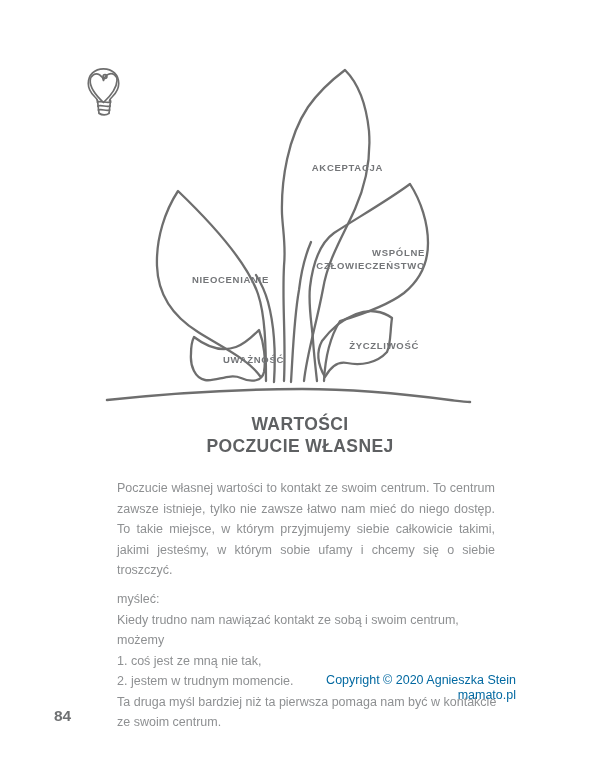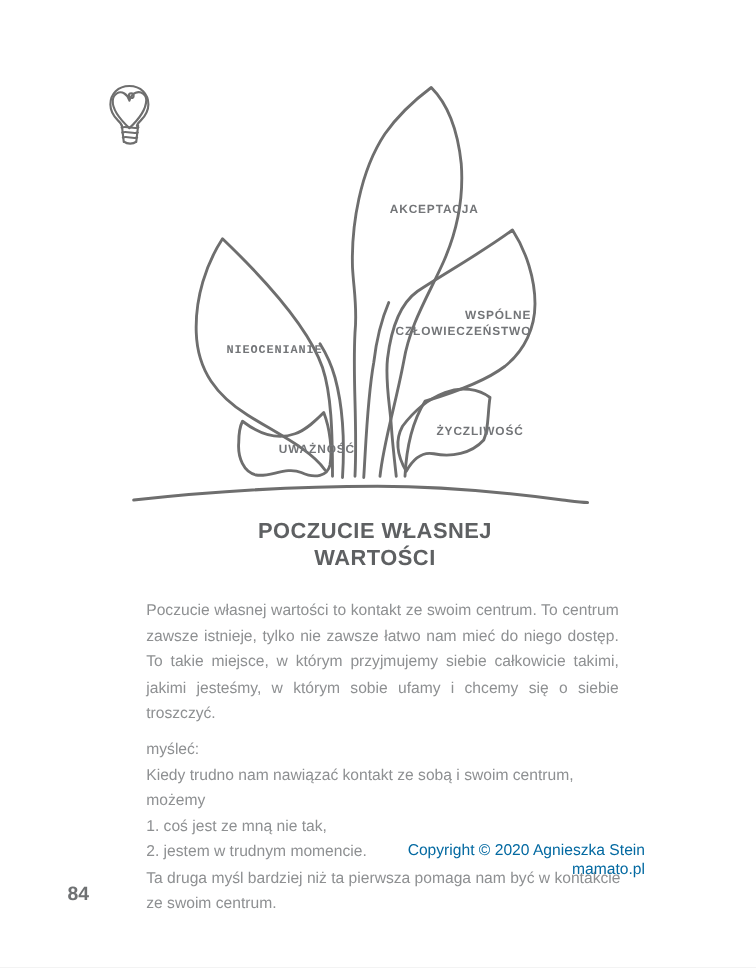--- a/index.html
+++ b/index.html
@@ -107,29 +107,29 @@
     </g>
   </svg>
 
   <div class="leaf-label" style="left:263px; top:161px; width:120px;">AKCEPTACJA</div>
 
   <div class="leaf-label wrap2" style="left:285px; top:246px; width:140px;">
     <div>WSPÓLNE</div>
     <div>CZŁOWIECZEŃSTWO</div>
   </div>
 
-  <div class="leaf-label" style="left:138px; top:273px; width:120px;font-family:Liberation Mono, monospace;">NIEOCENIANIE</div>
+  <div class="leaf-label" style="left:149px; top:273px; width:120px;">NIEOCENIANIE</div>
 
   <div class="leaf-label" style="left:164px; top:353px; width:120px;">UWAŻNOŚĆ</div>
 
   <div class="leaf-label" style="left:299px; top:339px; width:120px;">ŻYCZLIWOŚĆ</div>
 
   <div class="diagram-title">
+    <div>WARTOŚCI</div>
     <div>POCZUCIE WŁASNEJ</div>
-    <div>WARTOŚCI</div>
   </div>
 
   <div class="para1">Poczucie własnej wartości to kontakt ze swoim centrum. To centrum zawsze istnieje, tylko nie zawsze łatwo nam mieć do niego dostęp. To takie miejsce, w którym przyjmujemy siebie całkowicie takimi, jakimi jesteśmy, w którym sobie ufamy i chcemy się o siebie troszczyć.</div>
 
   <div class="para2">
     <div>myśleć:</div>
     <div>Kiedy trudno nam nawiązać kontakt ze sobą i swoim centrum, możemy</div>
     <div>1. coś jest ze mną nie tak,</div>
     <div>2. jestem w trudnym momencie.</div>
     <div>Ta druga myśl bardziej niż ta pierwsza pomaga nam być w kontakcie</div>

